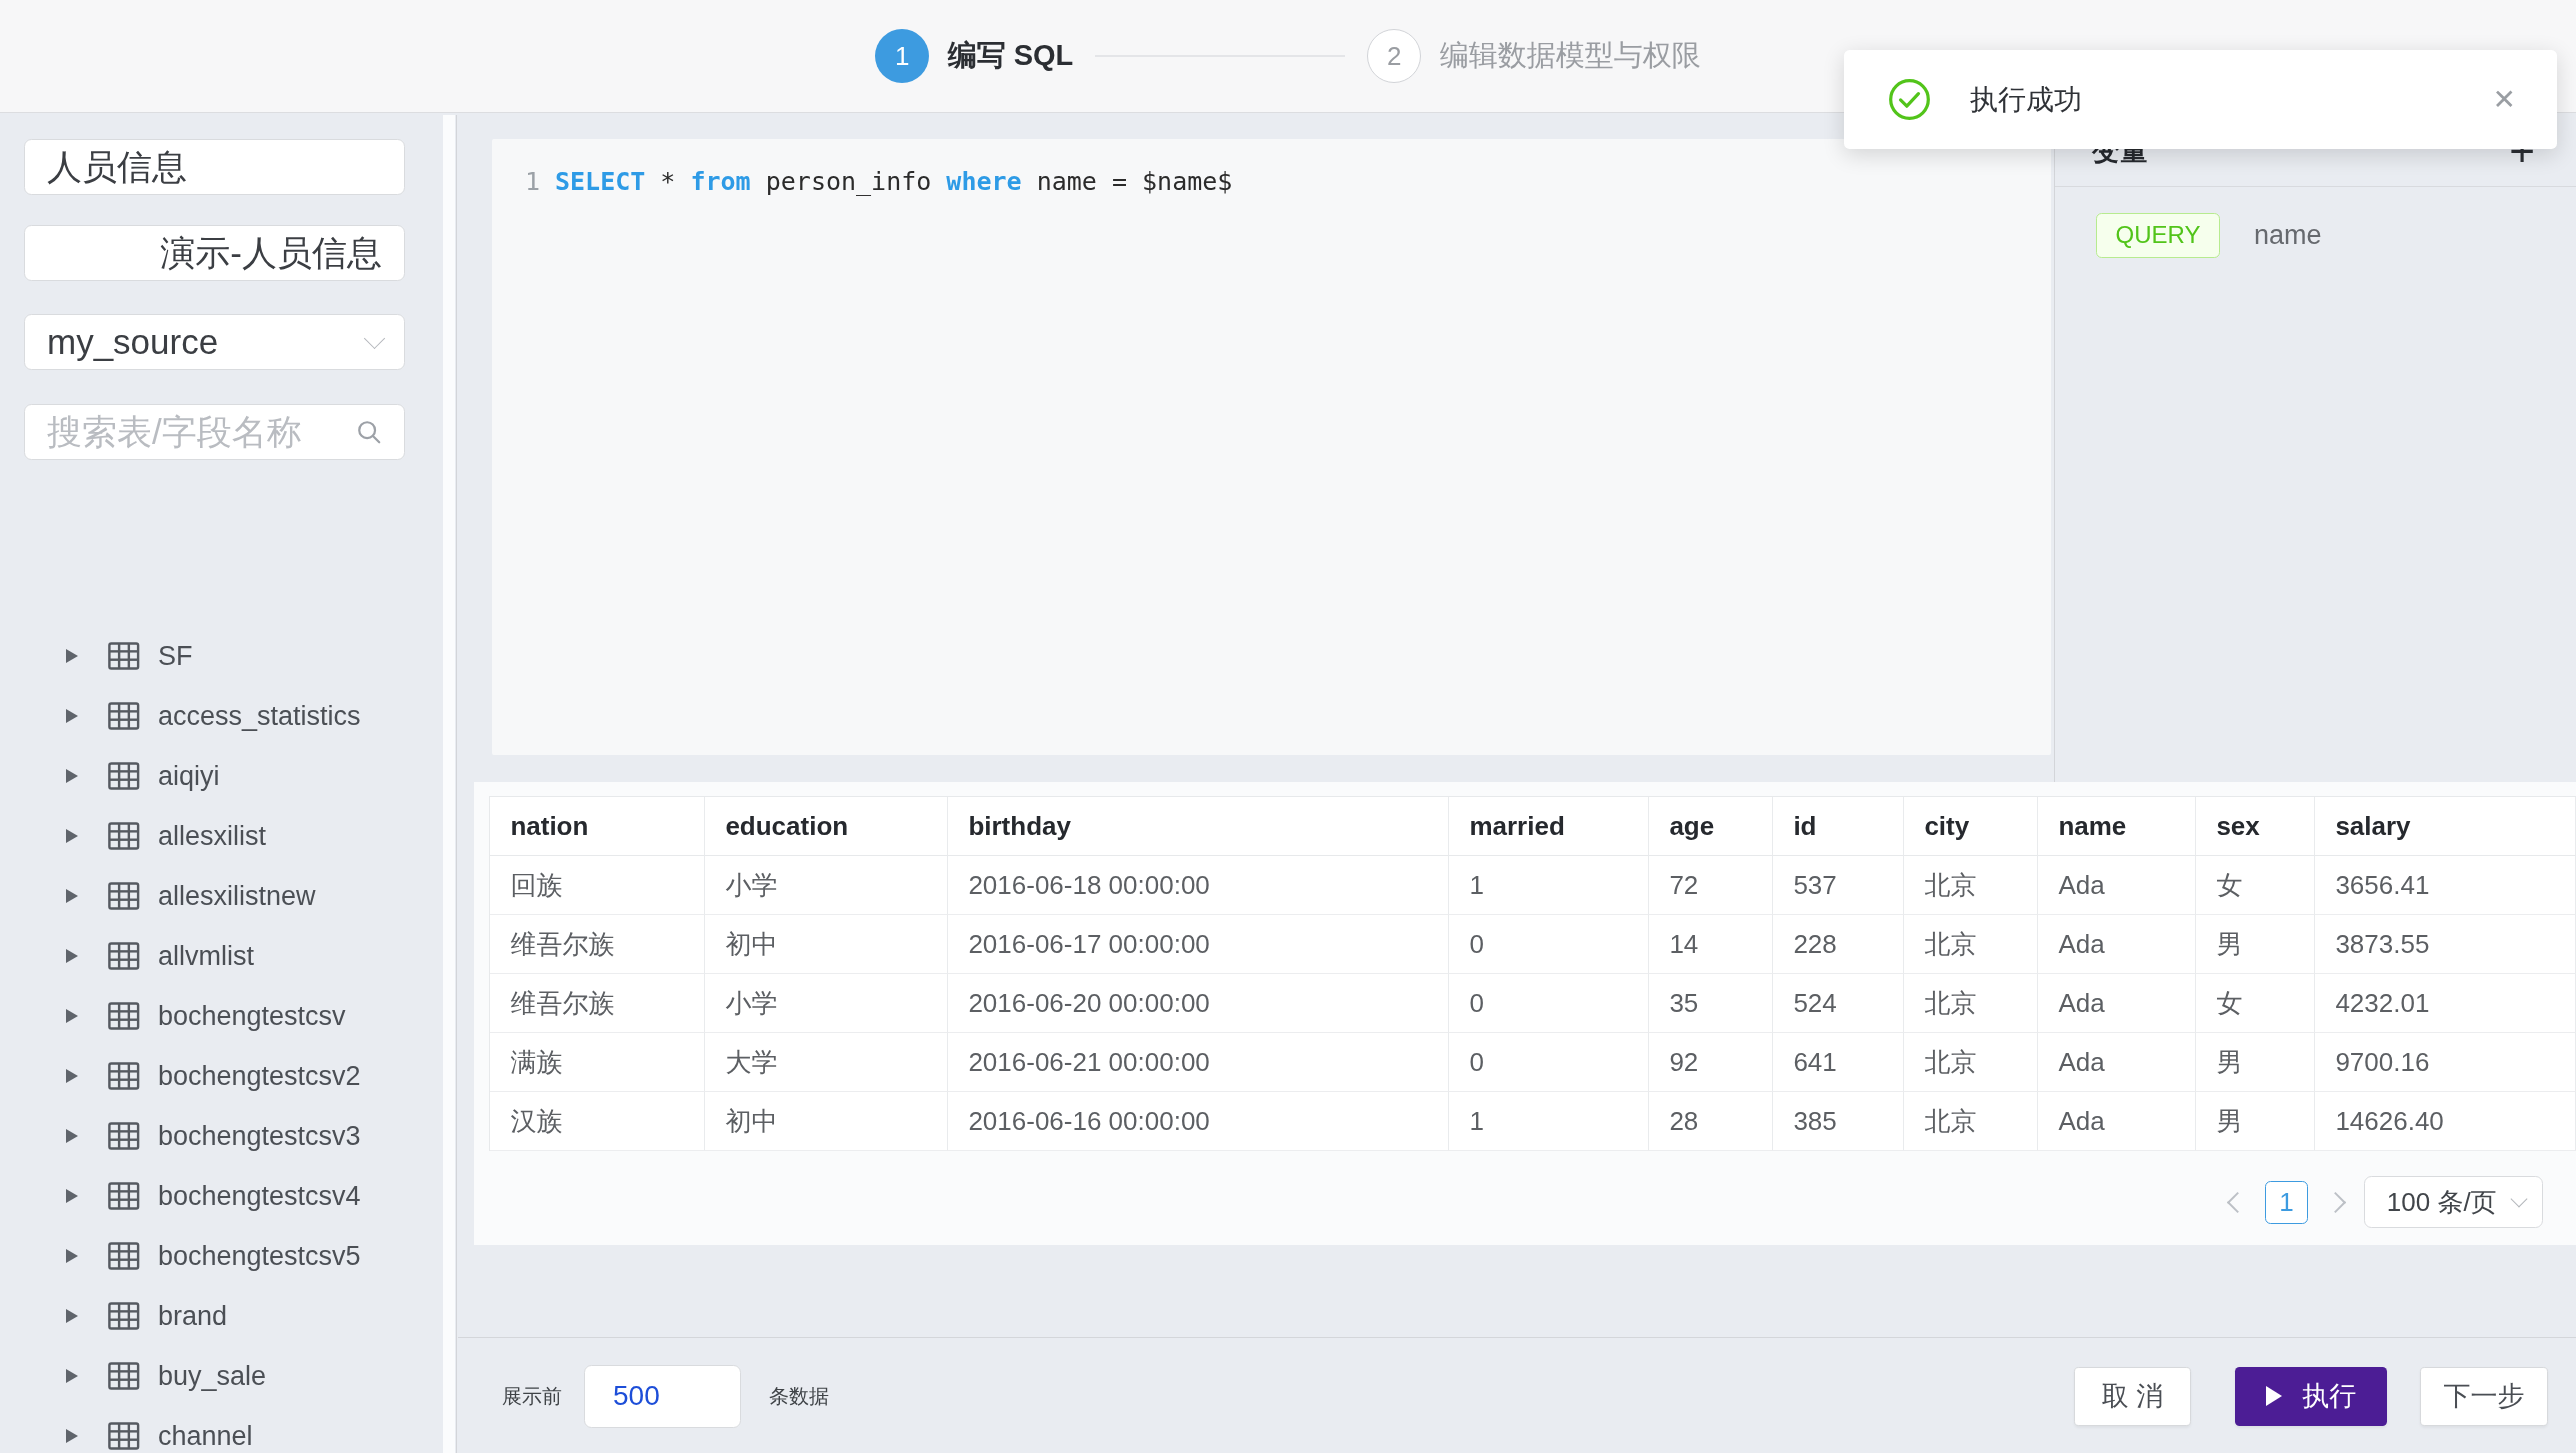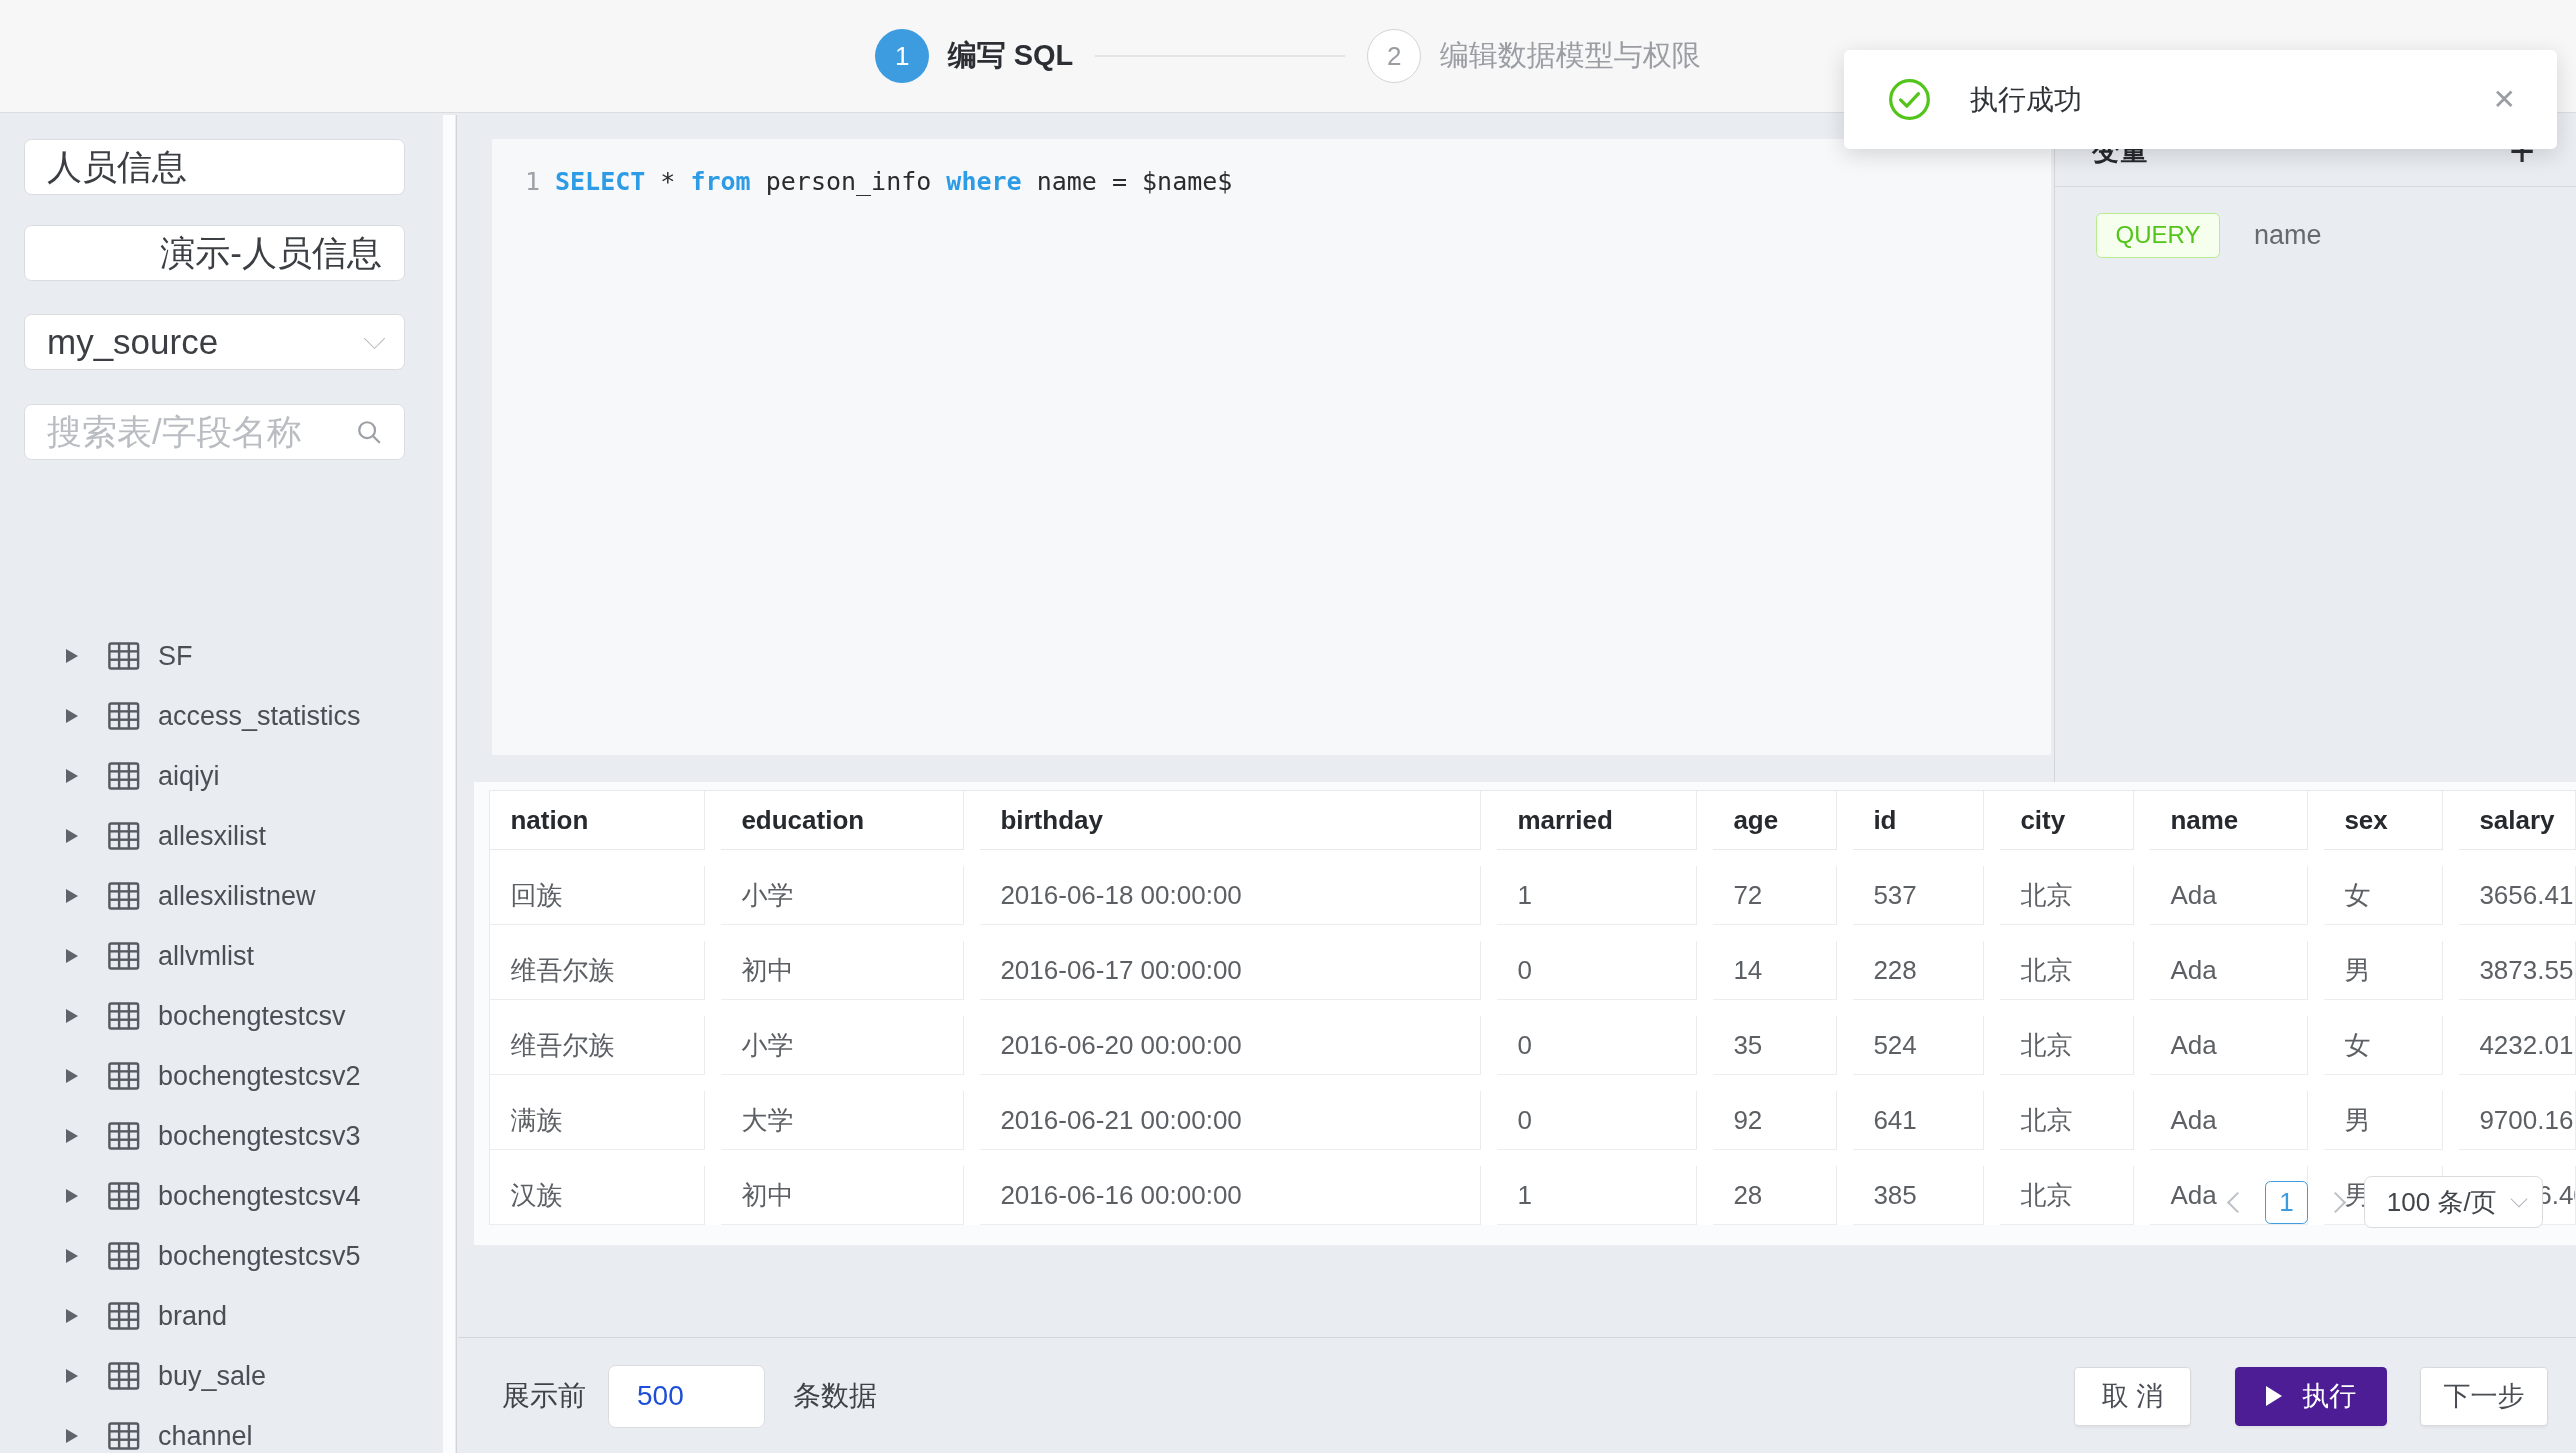--- a/index.html
+++ b/index.html
@@ -70,24 +70,24 @@
   .vars-title{ font-size:28px; font-weight:bold; color:#26292e; flex:1; }
   .plus-icon{ font-size:44px; font-weight:200; color:#2b2e33; line-height:1; cursor:pointer; }
   .var-row{ display:flex; align-items:center; margin:26px 0 0 41px;gap:6px; }
   .var-tag{ background:#f6ffed; border:1.9px solid #b7eb8f; color:#52c41a;
     border-radius:5.6px; font-size:24px; padding:7.4px 18.5px; }
   .var-name{ margin-left:28px; font-size:27px; color:#66696e; }
 
   
   .results-panel{ position:absolute; left:474px; top:782px; width:2102px; height:463px;
     background:#fafbfc; }
-  .grid-table{ position:absolute; left:15px; top:8px; right:0;
+  .grid-table{ position:absolute; left:15px; top:14px; right:0;
     display:grid;
     grid-template-columns:215px 243px 501px 200px 124px 131px 134px 158px 119px 1fr;
-    border-top:0.9px solid #e7e9eb; border-left:0.9px solid #e7e9eb; background:#fff;gap:16px; }
+    border-top:0.9px solid #e7e9eb; border-left:0.9px solid #e7e9eb; background:#fff; }
   .cell{ height:59px; line-height:58px; padding:0 9.3px 0 20.4px; font-size:26px;
     border-right:0.9px solid #e9ebed; border-bottom:0.9px solid #ecedef;
     overflow:hidden; white-space:nowrap; }
   .cell.head{ font-weight:bold; color:#26292e; border-bottom:0.9px solid #e7e9eb; }
   .cell.body{ color:#5c5f63; }
   .pagination{ position:absolute; right:33px; top:394px; display:flex;
     align-items:center; gap:20.4px; }
   .pg-arrow{ width:15px; height:15px; border-right:2.8px solid #bcc0c6;
     border-bottom:2.8px solid #bcc0c6; cursor:pointer; }
   .pg-arrow.prev{ transform:rotate(135deg); }
@@ -96,21 +96,21 @@
     background:#fff; color:#3d9be0; font-size:26px; display:flex; align-items:center;
     justify-content:center; cursor:pointer; }
   .pg-size{ height:52px; min-width:165px; background:#fff; border:0.9px solid #d9dbde;
     border-radius:7.4px; display:flex; align-items:center; padding:0 16.7px 0 22px;
     font-size:26px; color:#41454a; gap:16.7px; cursor:pointer; }
   .pg-size .chevron-down{ width:12px; height:12px; margin-top:-5.6px; }
 
   
   .footer{ position:absolute; left:458px; top:1337px; width:2118px; height:117px;
     border-top:0.9px solid #d4d6da; display:flex; align-items:center; }
-  .footer-label{ font-size:28px; color:#3f4347; }
+  .footer-label{ font-size:20px; color:#3f4347; }
   .limit-input{ width:157px; height:63px; background:#fff; border:0.9px solid #d9dbde;
     border-radius:7.4px; margin:0 28px 0 22px; display:flex; align-items:center;
     padding-left:28px; font-size:28px; color:#1d4ed8; }
   .footer-spacer{ flex:1; }
   .btn{ height:59px; border-radius:4.6px; display:flex; align-items:center;
     justify-content:center; font-size:27px; cursor:pointer;
     box-shadow:0 1.9px 2.8px rgba(0,0,0,.05); }
   .btn.ghost{ background:#fff; border:0.9px solid #d7d9dc; color:#4a4e54; }
   .btn-cancel{ width:117px; margin-right:44px; }
   .btn-exec{ width:152px; background:#4c1d95; color:#fff; border:none; margin-right:33px; }

